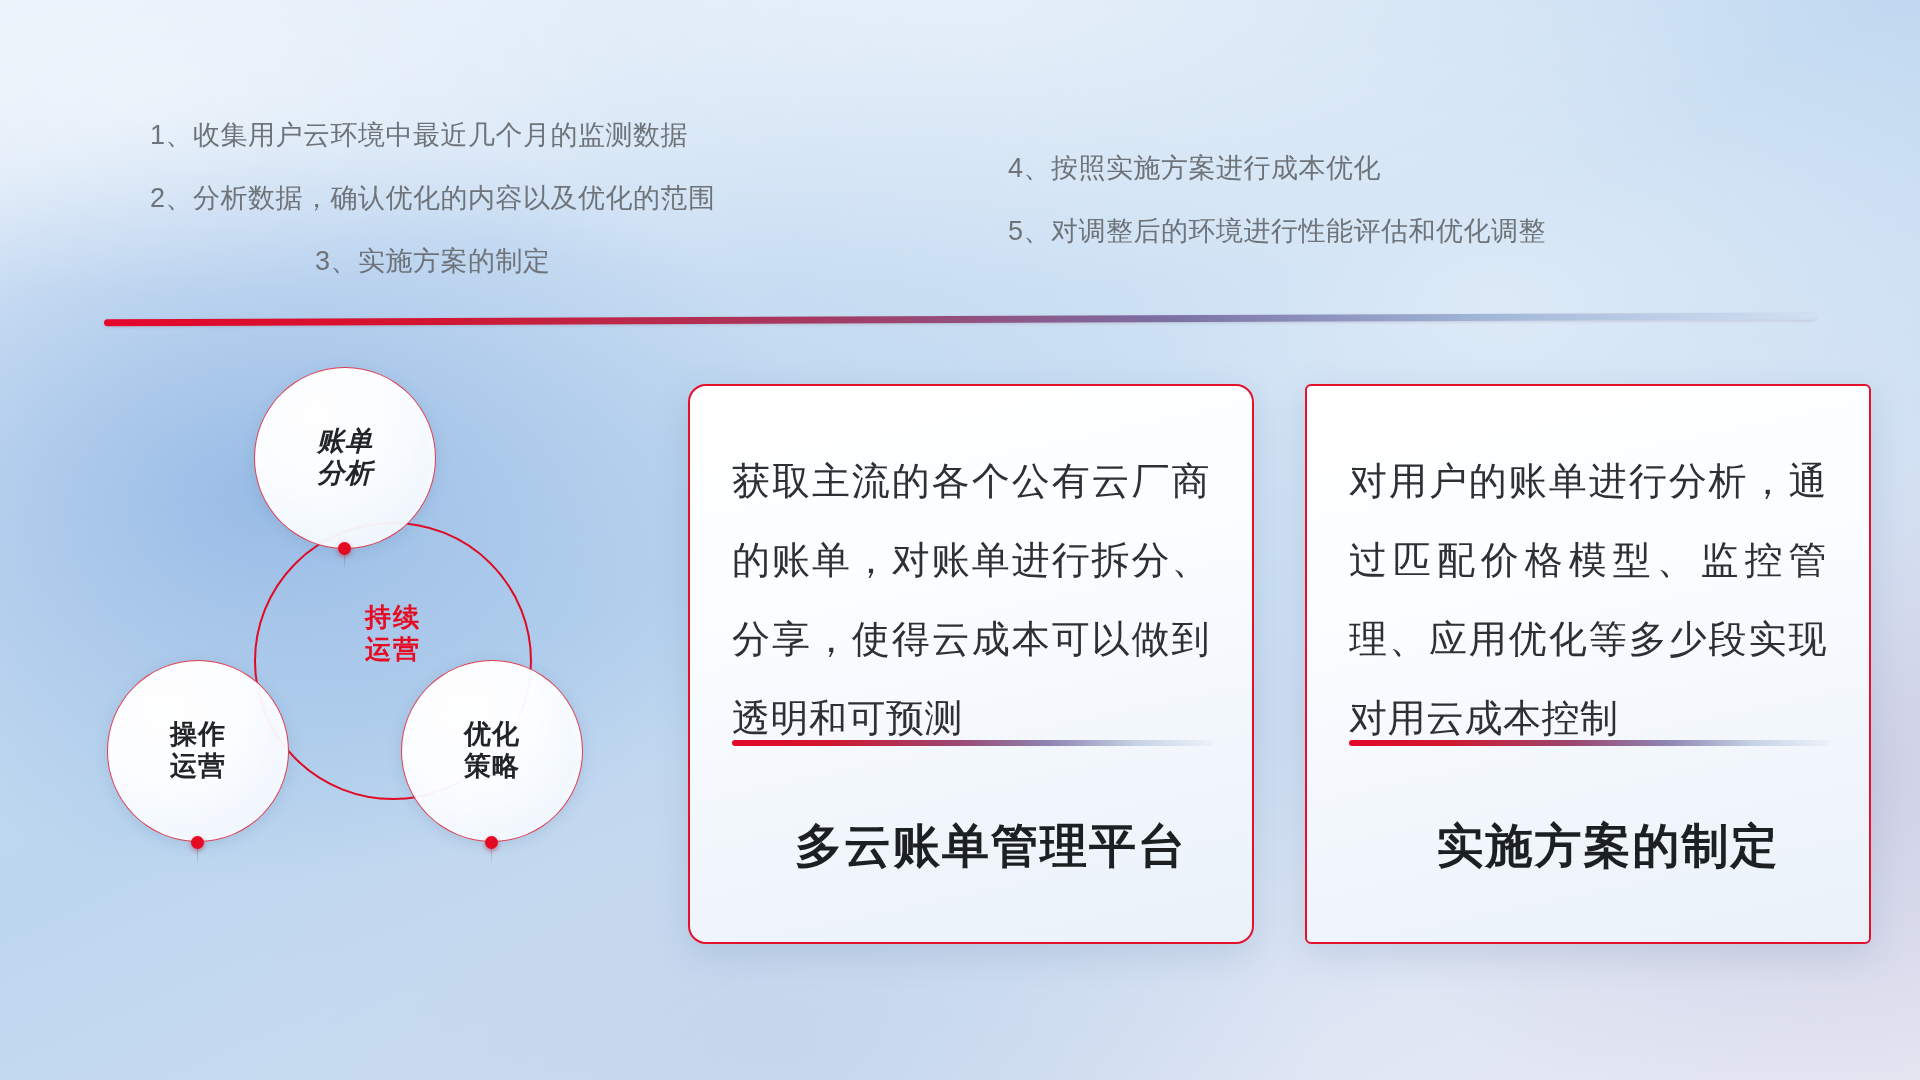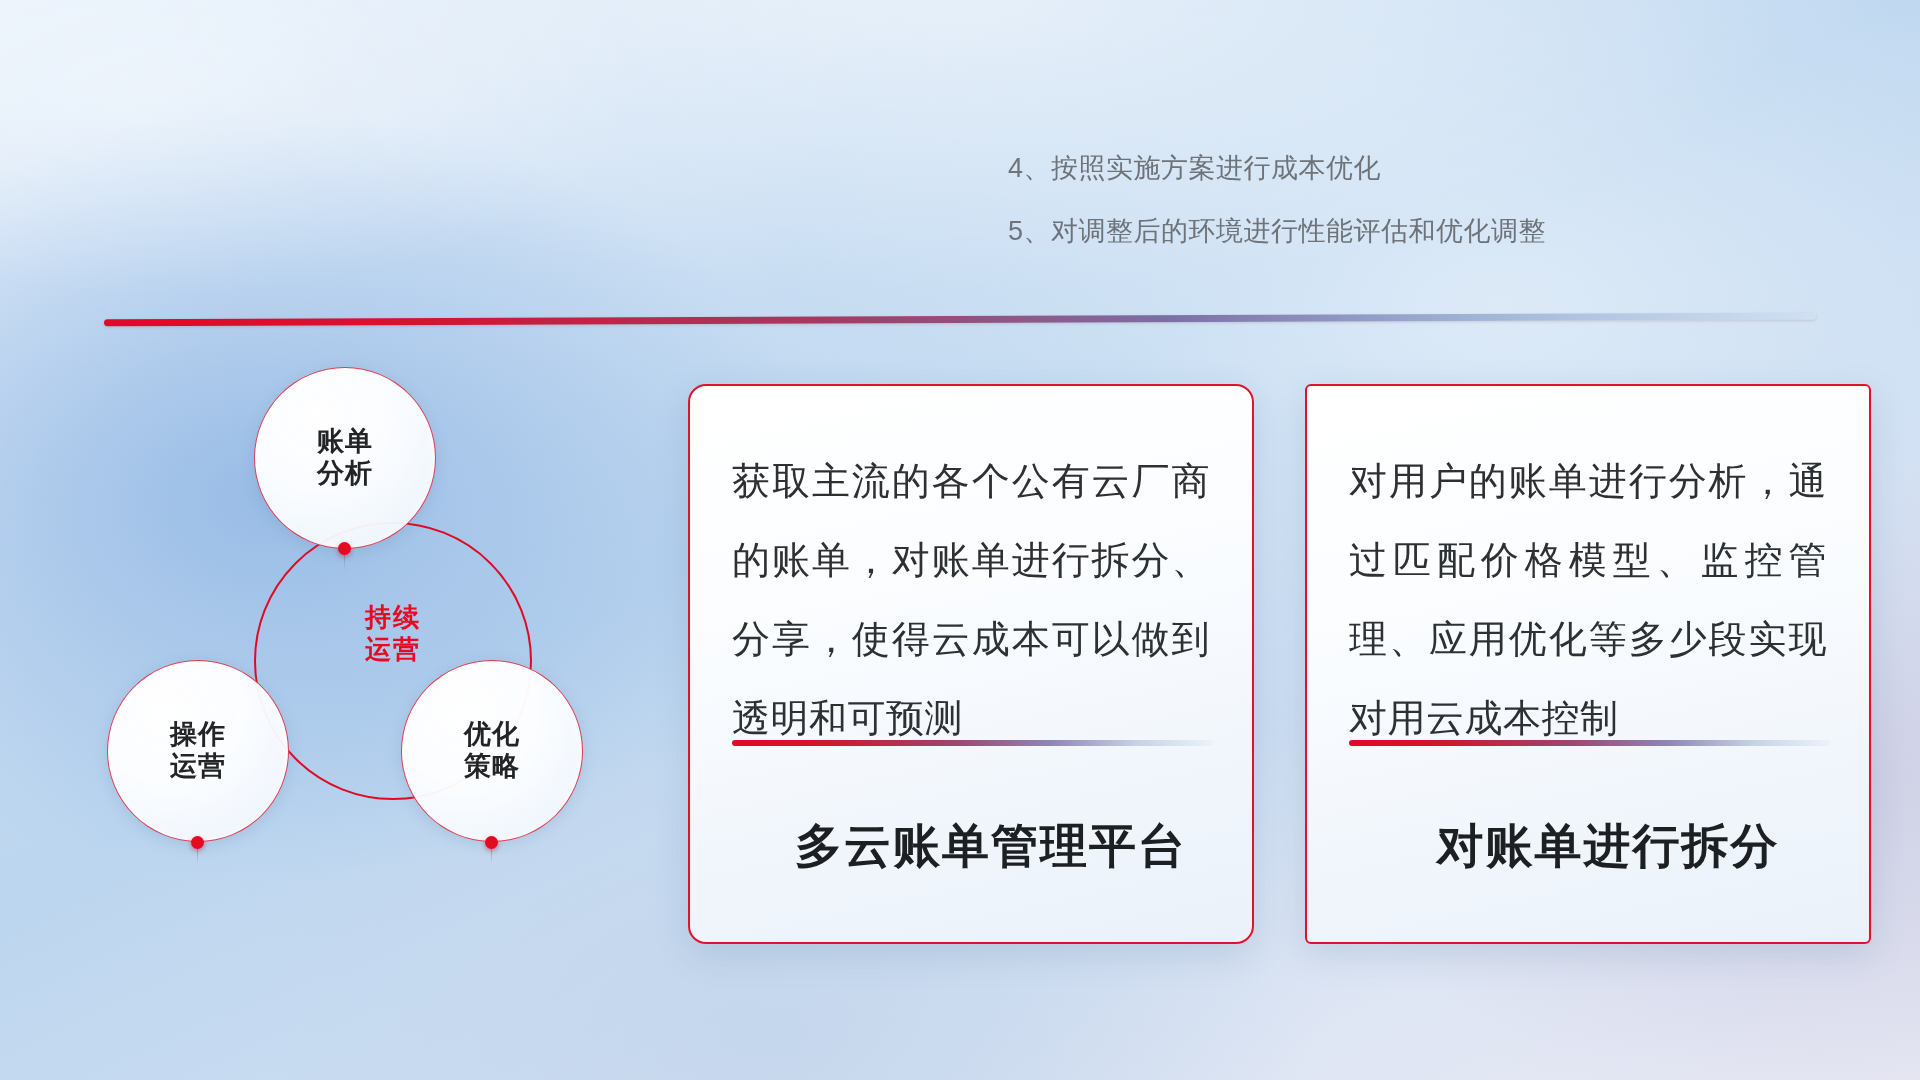--- a/index.html
+++ b/index.html
@@ -95,21 +95,21 @@
     display: flex;
     flex-direction: column;
     align-items: center;
     justify-content: center;
     color: #222426;
     font-size: 27px;
     font-weight: bold;
     line-height: 1.18;
     letter-spacing: 1px;
   }
-  .bubble-top   { left: 164px; top: 17px; }
+  .bubble-top   { left: 164px; top: 17px; font-style: italic; }
   .bubble-left  { left: 17px;  top: 310px; }
   .bubble-right { left: 311px; top: 310px; }
 
   .center-label {
     position: absolute;
     left: 164px;
     top: 252px;
     width: 278px;
     text-align: center;
     color: #e60b23;
@@ -185,20 +185,25 @@
     font-weight: bold;
     letter-spacing: 2px;
     margin-left: 40px;
   }
 </style>
 </head>
 <body>
 
 <div id="slide">
 
+  <div class="list list-left">
+    <div class="list-item">1、收集用户云环境中最近几个月的监测数据</div>
+    <div class="list-item">2、分析数据，确认优化的内容以及优化的范围</div>
+    <div class="list-item">3、实施方案的制定</div>
+  </div>
 
   <div class="list list-right">
     <div class="list-item">4、按照实施方案进行成本优化</div>
     <div class="list-item">5、对调整后的环境进行性能评估和优化调整</div>
   </div>
 
   <div class="rule"></div>
 
   <div class="diagram">
     <div class="ring"></div>
@@ -234,16 +239,16 @@
 
   <div class="card card-1">
     <div class="card-body">获取主流的各个公有云厂商的账单，对账单进行拆分、分享，使得云成本可以做到透明和可预测</div>
     <div class="card-divider"></div>
     <div class="card-title">多云账单管理平台</div>
   </div>
 
   <div class="card card-2">
     <div class="card-body">对用户的账单进行分析，通过匹配价格模型、监控管理、应用优化等多少段实现对用云成本控制</div>
     <div class="card-divider"></div>
-    <div class="card-title">对账单进行拆分</div>
+    <div class="card-title">实施方案的制定</div>
   </div>
 
 </div>
 
 </body></html>

